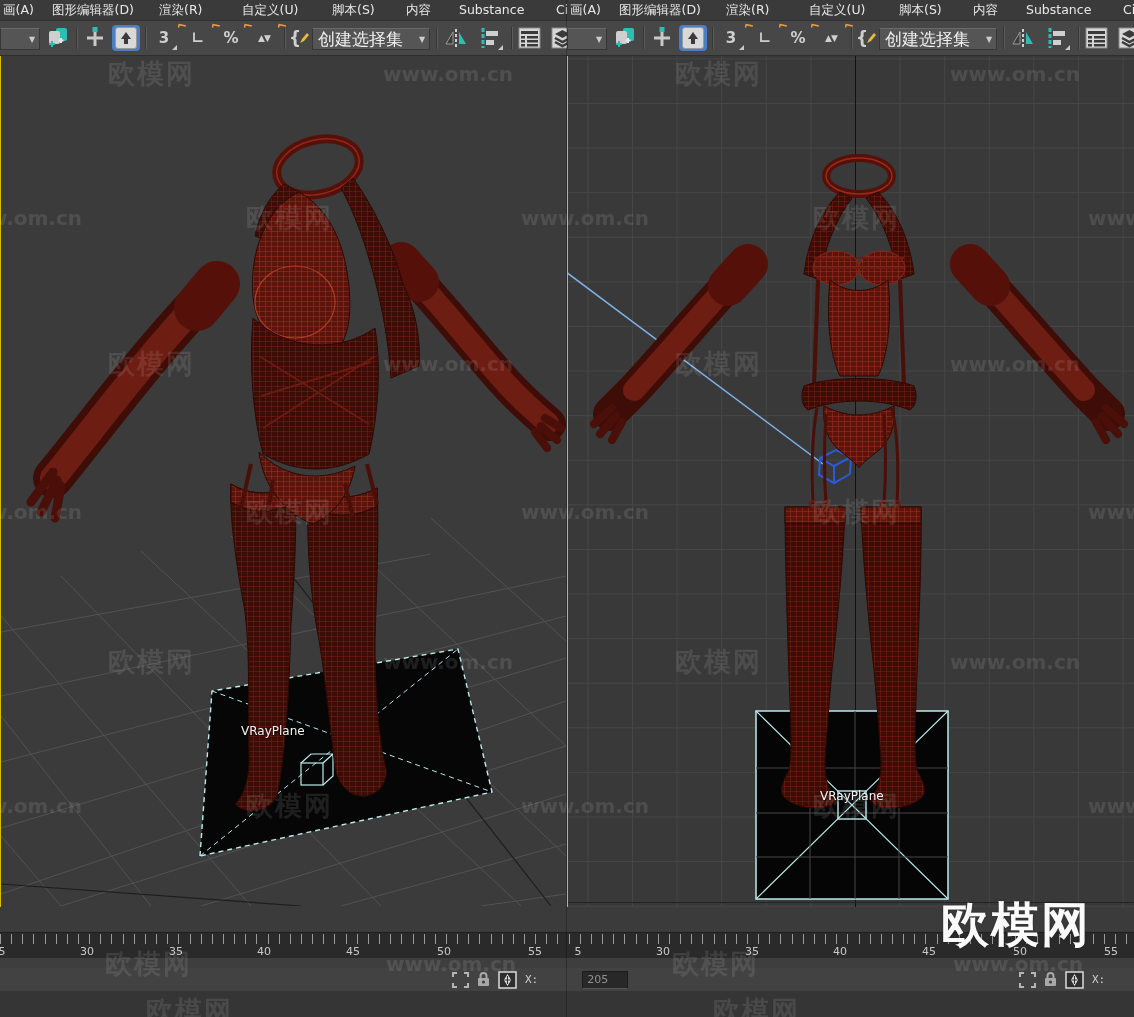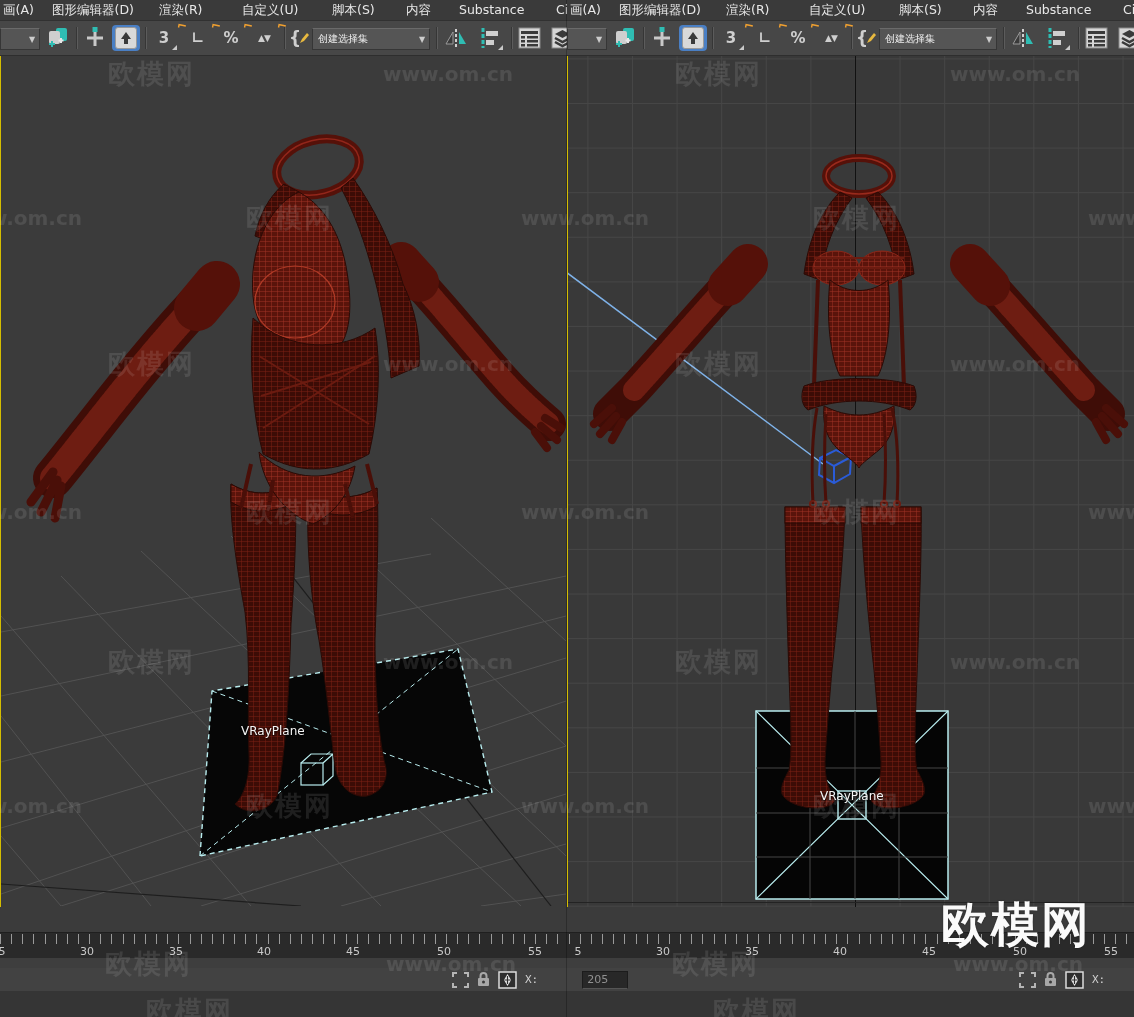--- a/index.html
+++ b/index.html
@@ -9,21 +9,21 @@
   .half.l{left:0;} .half.r{left:567px;}
   
   .menubar{position:absolute;top:0;left:0;width:567px;height:20px;background:#3a3a3a;border-bottom:1px solid #313131;}
   .menubar span{position:absolute;top:2px;font-size:12.5px;color:#e8e8e8;white-space:nowrap;cursor:default;}
   
   .toolbar{position:absolute;top:21px;left:0;width:567px;height:34px;background:#474747;border-bottom:1px solid #2e2e2e;}
   .tb{position:absolute;top:4px;height:26px;display:flex;align-items:center;justify-content:center;}
   .sep{position:absolute;top:6px;width:1px;height:22px;background:#5c5c5c;border-left:1px solid #363636;}
   .combo{background:#555;border:1px solid #363636;border-top-color:#6a6a6a;height:20px;top:7px;display:flex;align-items:center;}
   .combo .arr{width:14px;height:100%;display:flex;align-items:center;justify-content:center;color:#ccc;font-size:8px;margin-left:auto;}
-  .combo .txt{font-size:10px;color:#f0f0f0;padding-left:5px;white-space:nowrap;overflow:hidden;}
+  .combo .txt{font-size:17px;color:#f0f0f0;padding-left:5px;white-space:nowrap;overflow:hidden;}
   .btn-sel{background:#4a7fc4;border-radius:4px;}
   .btn-sel .cap{width:20px;height:20px;background:#d9d9d9;border-radius:3px;border:1px solid #9a9a9a;display:flex;align-items:center;justify-content:center;}
   .glyph{font-size:15px;color:#cfcfcf;font-weight:bold;position:relative;}
   .hook{position:absolute;top:-6px;right:-9px;font-size:12px;color:#f0a030;font-weight:bold;transform:rotate(12deg);}
   .flyout{position:absolute;right:1px;bottom:1px;width:0;height:0;border-left:5px solid transparent;border-bottom:5px solid #c9c9c9;}
   
   .vp{position:absolute;top:55px;height:852px;background:#3b3b3b;}
   .vpL{left:0;width:566px;border:1px solid #d4bd00;border-right:none;}
   .vpR{left:567px;width:566px;border:1px solid #d4bd00;
        background-image:linear-gradient(#464646 1px,transparent 1px),linear-gradient(90deg,#464646 1px,transparent 1px);

